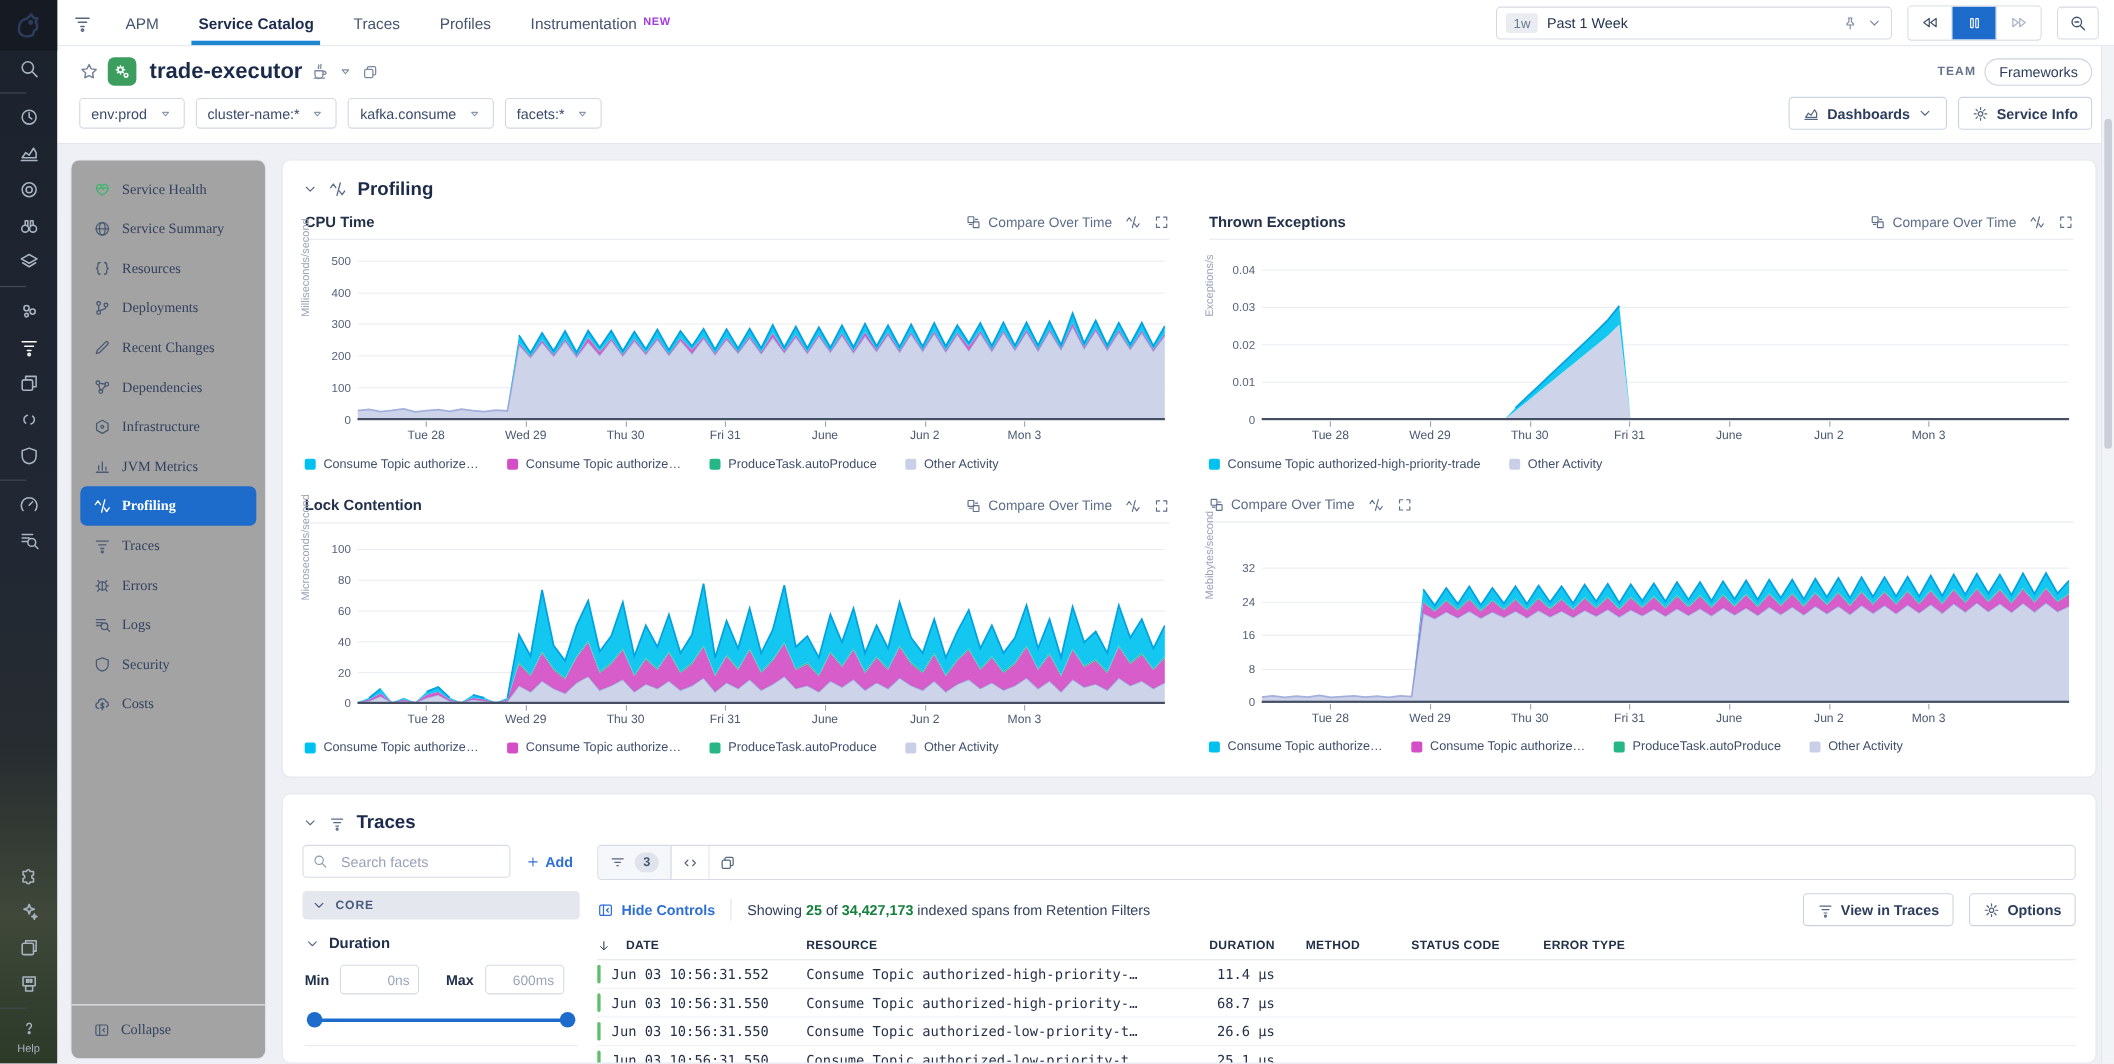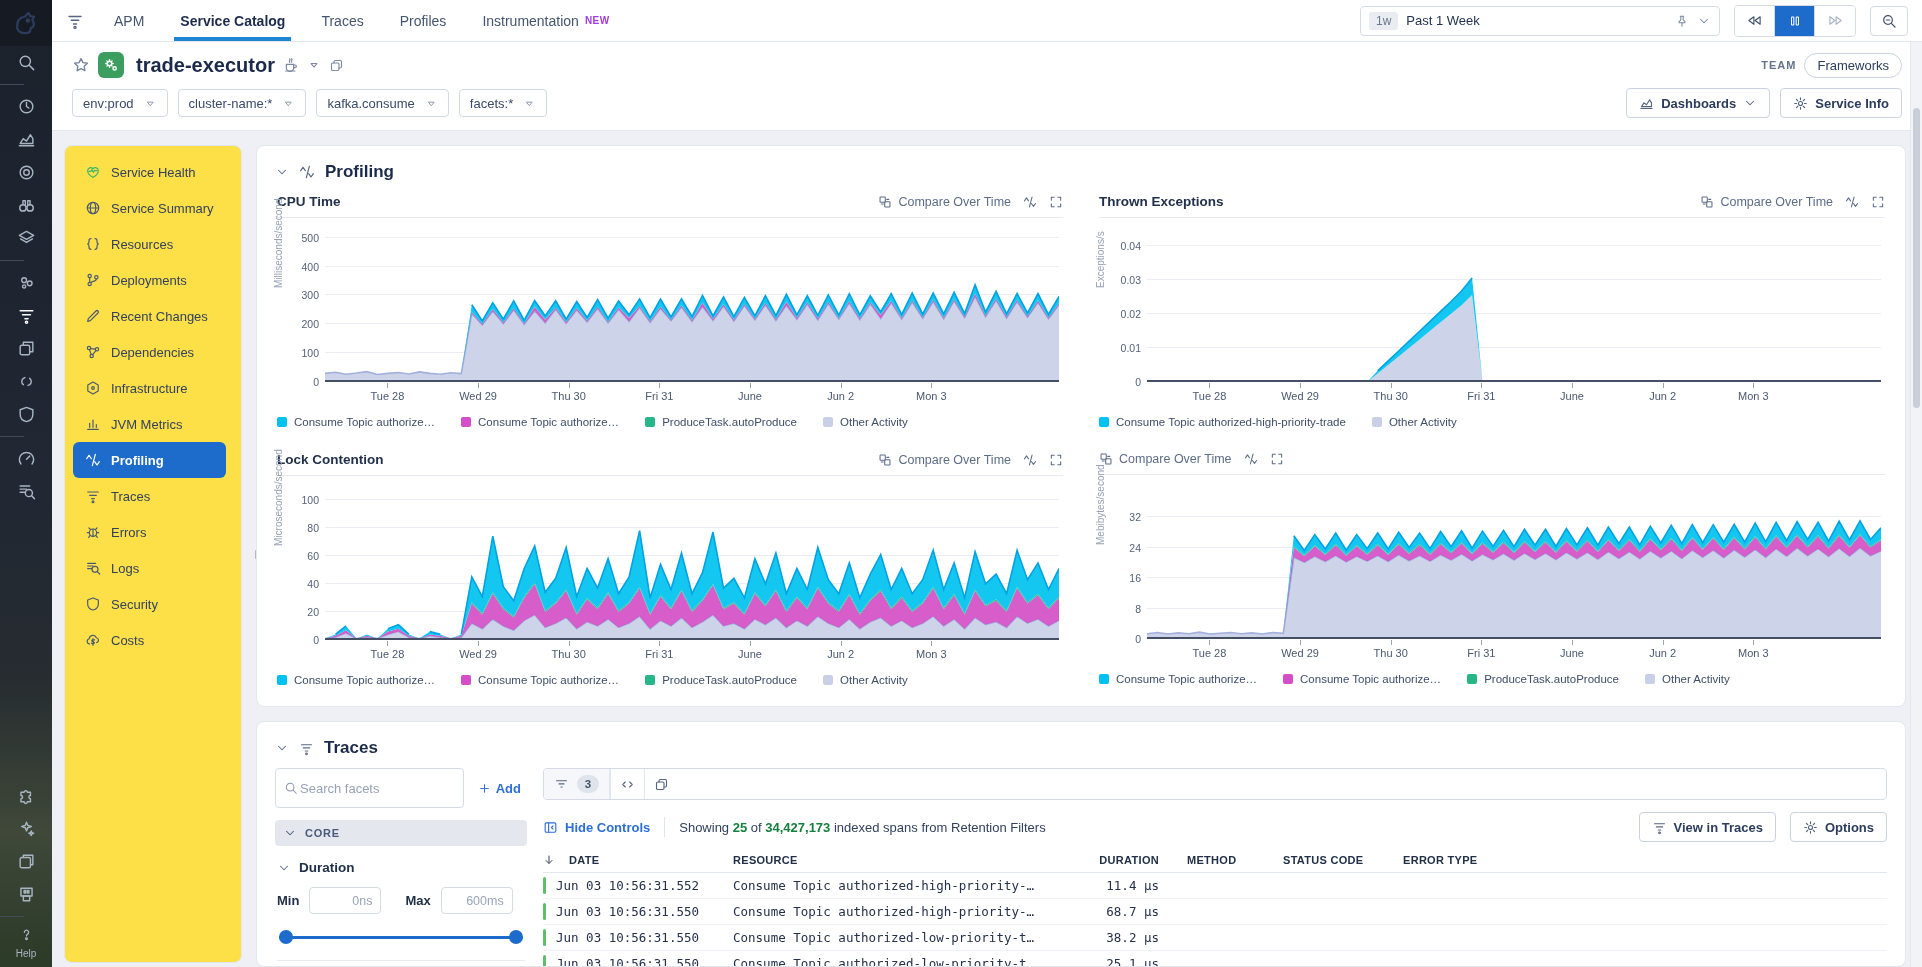--- a/index.html
+++ b/index.html
@@ -56,21 +56,21 @@
   .filter-pill { border:1px solid #d2d8e4; border-radius:4px; height:28px; display:flex; align-items:center; gap:10px; padding:0 10px; font-size:13px; color:#3a4a6b; background:#fff; cursor:pointer; }
   .filter-pill .ticon { color:#8b97ad; display:flex; }
   #filters-row .spacer { flex:1; }
   .hbtn { border:1px solid #ccd3e0; border-radius:4px; height:30px; background:#fff; display:flex; align-items:center; gap:7px; padding:0 12px; font-size:13px; font-weight:700; color:#2c3c5c; cursor:pointer; }
   .hbtn .ticon { color:#57667f; display:flex; }
 
   
   #content { flex:1; display:flex; padding:14px 16px 0 12px; gap:14px; min-height:0; }
 
   
-  #side-card { width:178px; flex:0 0 178px; background:#fde047; border:1px solid #e3e7ee; border-radius:8px; display:flex; flex-direction:row; padding:8px 0; height:818px; }
+  #side-card { width:178px; flex:0 0 178px; background:#a3a3a3; border:1px solid #e3e7ee; border-radius:8px; display:flex; flex-direction:column; padding:8px 0; height:818px;font-family:Liberation Serif, serif; }
   .side-item { display:flex; align-items:center; gap:10px; padding:10px 12px; margin:0 8px; font-size:13px; color:#33415e; border-radius:6px; cursor:pointer; white-space:nowrap; }
   .side-item .sic { display:flex; color:#4a5a74; }
   .side-item.active { background:#1d6ccc; color:#fff; font-weight:700; }
   .side-item.active .sic { color:#fff; }
   #side-card .side-spacer { flex:1; }
   #side-card .side-divider { border-top:1px solid #e7eaf1; margin:8px 0 4px 0; }
 
   
   #panels { flex:1; min-width:0; display:flex; flex-direction:column; }
 
@@ -99,21 +99,21 @@
   .xlabels span { position:absolute; transform:translateX(-50%); font-size:11px; color:#4a5870; top:0; white-space:nowrap; }
   .legend { display:flex; gap:26px; margin-top:6px; flex-wrap:wrap; }
   .legend-item { display:flex; align-items:center; gap:7px; font-size:11.5px; color:#3f4e6a; cursor:pointer; white-space:nowrap; }
   .legend-swatch { width:10px; height:10px; border-radius:2px; }
 
   
   #traces-card { margin-top:14px; flex:1; overflow:hidden; }
   #traces-body { display:flex; gap:16px; padding:4px 18px 0 18px; }
   #facets { width:252px; flex:0 0 252px; }
   .facet-search-row { display:flex; align-items:center; gap:8px; }
-  .inputbox { flex:1; height:40px; border:1px solid #d5dae4; border-radius:4px; display:flex; align-items:center; padding:0 8px; gap:2px; background:#fff; }
+  .inputbox { flex:1; height:30px; border:1px solid #d5dae4; border-radius:4px; display:flex; align-items:center; padding:0 8px; gap:12px; background:#fff; }
   .inputbox .ticon { color:#8b97ad; display:flex; }
   .inputbox input { border:none; outline:none; width:100%; font-size:13px; color:#22324f; font-family:"Liberation Sans",sans-serif; background:transparent; }
   .inputbox input::placeholder { color:#98a2b8; }
   .add-btn { display:flex; align-items:center; gap:5px; color:#2d6fd6; font-size:13px; font-weight:700; cursor:pointer; padding:0 6px; }
   .core-bar { margin-top:12px; background:#e4e7ee; border-radius:4px; height:26px; display:flex; align-items:center; gap:8px; padding:0 8px; color:#49597a; font-size:11px; font-weight:700; letter-spacing:.8px; cursor:pointer; }
   .facet-group { margin-top:14px; padding:0 2px; }
   .facet-title-row { display:flex; align-items:center; gap:8px; color:#21304a; font-size:13.5px; font-weight:700; cursor:pointer; }
   .facet-title-row .chev { color:#5a6a86; display:flex; }
   .minmax-row { display:flex; align-items:center; gap:10px; margin-top:12px; }
   .minmax-row label { font-size:13px; font-weight:700; color:#21304a; }
@@ -1158,21 +1158,21 @@
                       <div class="col-meth"></div>
                       <div class="col-stat"></div>
                       <div class="col-err"></div>
                     </div>
                     <div class="t-row">
                       <div class="col-date">
                         <span class="rowbar"></span>
                         <span>Jun 03 10:56:31.550</span>
                       </div>
                       <div class="col-res">Consume Topic authorized-low-priority-t…</div>
-                      <div class="col-dur">38.2 μs</div>
+                      <div class="col-dur">26.6 μs</div>
                       <div class="col-meth"></div>
                       <div class="col-stat"></div>
                       <div class="col-err"></div>
                     </div>
                     <div class="t-row">
                       <div class="col-date">
                         <span class="rowbar"></span>
                         <span>Jun 03 10:56:31.550</span>
                       </div>
                       <div class="col-res">Consume Topic authorized-low-priority-t…</div>

